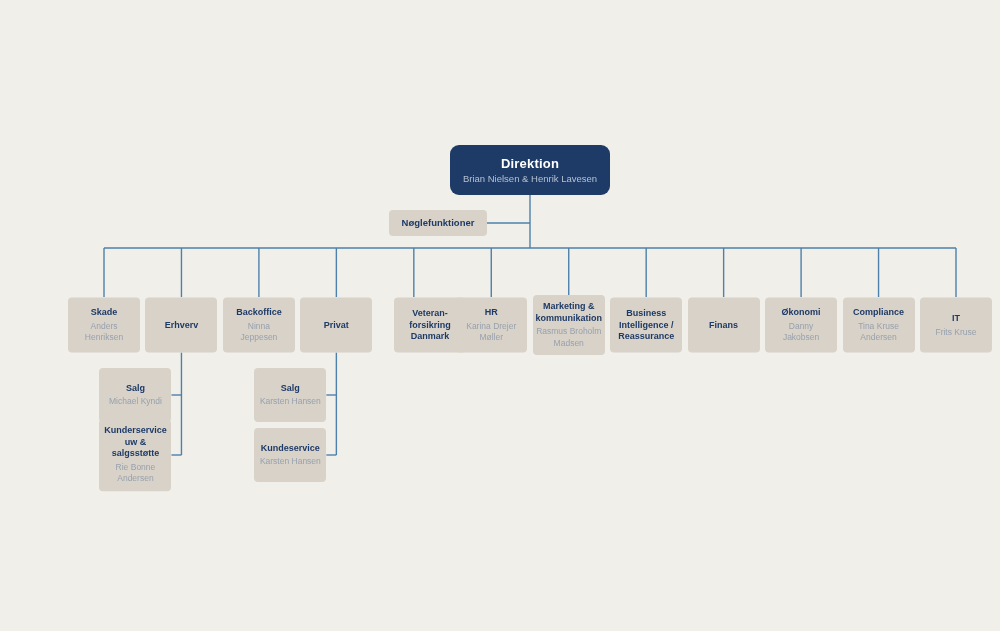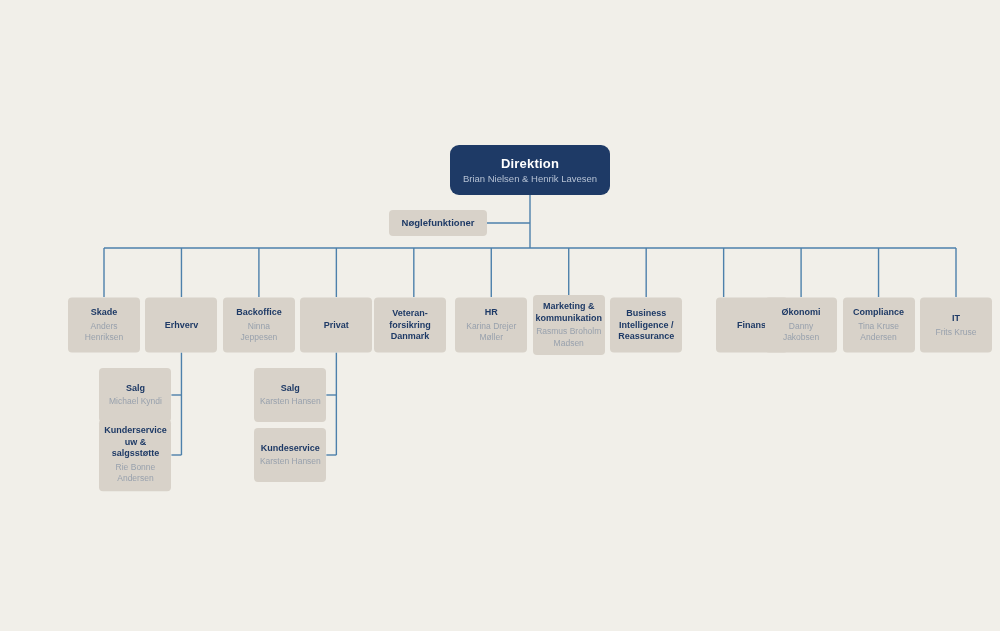--- a/index.html
+++ b/index.html
@@ -107,21 +107,21 @@
 
   </div>
       <div class="node dept-node sub-node" style="left: 254.364px; top: 395px;">
     <div class="node-title">Salg</div>
     <div class="node-name">Karsten Hansen</div>
   </div>
       <div class="node dept-node sub-node" style="left: 254.364px; top: 455px;">
     <div class="node-title">Kundeservice</div>
     <div class="node-name">Karsten Hansen</div>
   </div>
-      <div class="node dept-node" style="left: 374px; top: 325px;">
+      <div class="node dept-node" style="left: 394px; top: 325px;">
     <div class="node-title">Veteran-
 forsikring
 Danmark</div>
 
   </div>
       <div class="node dept-node" style="left: 455.273px; top: 325px;">
     <div class="node-title">HR</div>
     <div class="node-name">Karina Drejer
 Møller</div>
   </div>
@@ -130,21 +130,21 @@
 kommunikation</div>
     <div class="node-name">Rasmus Broholm
 Madsen</div>
   </div>
       <div class="node dept-node" style="left: 610.182px; top: 325px;">
     <div class="node-title">Business
 Intelligence /
 Reassurance</div>
 
   </div>
-      <div class="node dept-node" style="left: 687.636px; top: 325px; margin-left: 28px;">
+      <div class="node dept-node" style="left: 687.636px; top: 325px;">
     <div class="node-title">Finans</div>
 
   </div>
       <div class="node dept-node" style="left: 765.091px; top: 325px;">
     <div class="node-title">Økonomi</div>
     <div class="node-name">Danny
 Jakobsen</div>
   </div>
       <div class="node dept-node" style="left: 842.545px; top: 325px;">
     <div class="node-title">Compliance</div>

